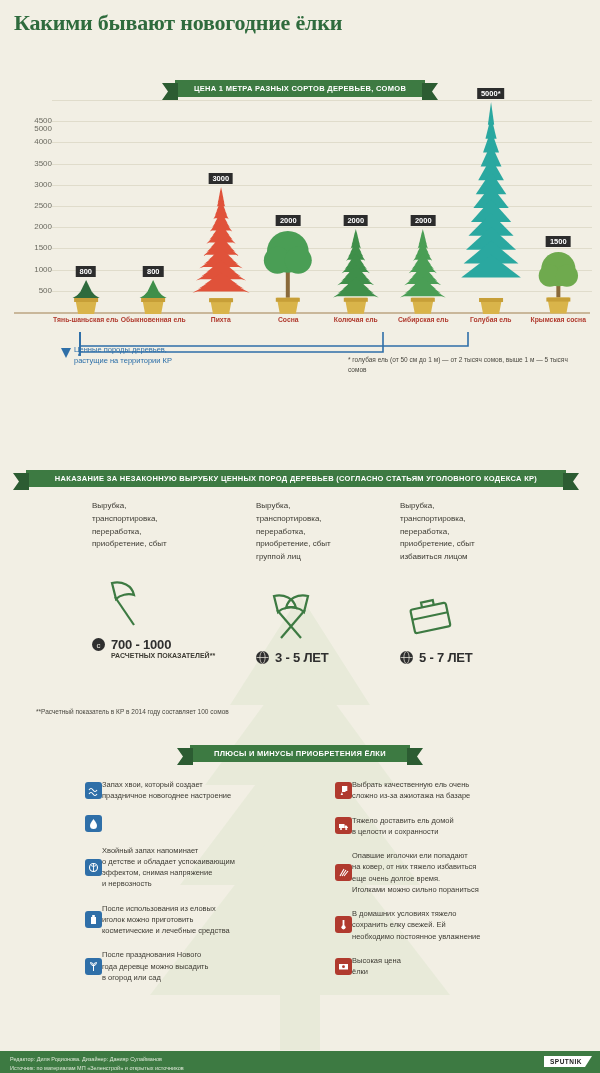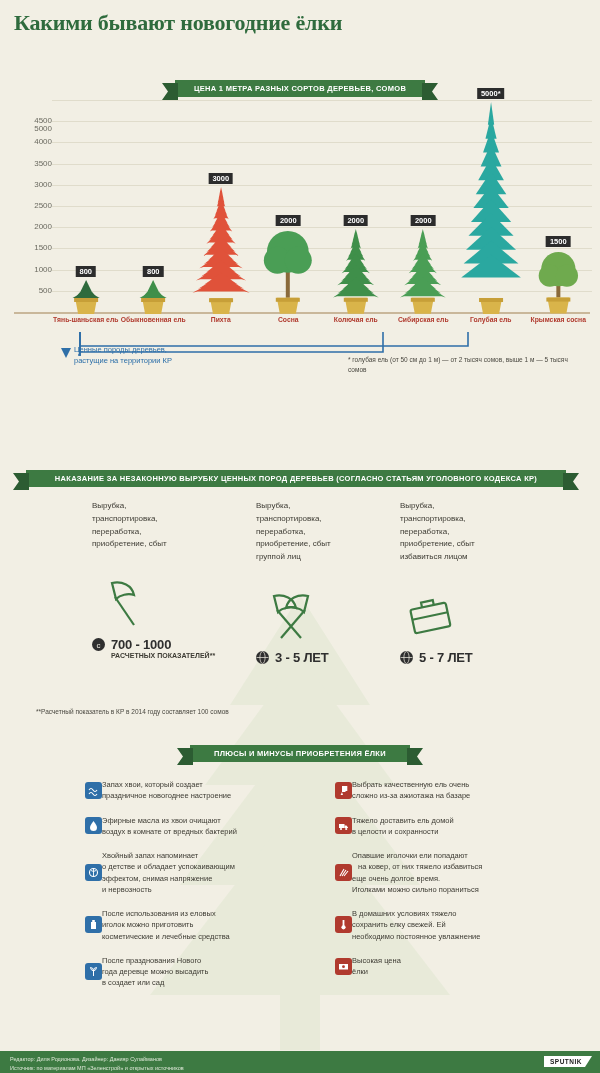--- a/index.html
+++ b/index.html
@@ -428,24 +428,20 @@
             <span style="display: block;">Запах хвои, который создает</span>
             <span style="display: block;">праздничное новогоднее настроение</span>
           </div>
         </div>
         <div class="pc-item">
           <div class="pc-badge blue">
             <svg width="13" height="13" viewBox="0 0 13 13">
               <path d="M6.5 2 C9 5.5 10 7 10 8.6 A3.5 3.5 0 0 1 3 8.6 C3 7 4 5.5 6.5 2Z" fill="#fff"></path>
             </svg>
           </div>
-          <div class="pc-text">
-            <span style="display: block;">Эфирные масла из хвои очищают</span>
-            <span style="display: block;">воздух в комнате от вредных бактерий</span>
-          </div>
         </div>
         <div class="pc-item">
           <div class="pc-badge blue">
             <svg width="13" height="13" viewBox="0 0 13 13">
               <circle cx="6.5" cy="6.5" r="4" fill="none" stroke="#fff" stroke-width="1.1"></circle>
               <path d="M6.5 2.5 v8 M4 4.5 q2.5 2 5 0" stroke="#fff" stroke-width=".9" fill="none"></path>
             </svg>
           </div>
           <div class="pc-text">
             <span style="display: block;">Хвойный запах напоминает</span>
@@ -469,21 +465,21 @@
         </div>
         <div class="pc-item">
           <div class="pc-badge blue">
             <svg width="13" height="13" viewBox="0 0 13 13">
               <path d="M6.5 11 V6 M6.5 6 q-3 -1 -3 -3.5 q3 0 3 3.5 M6.5 6 q3 -1 3 -3.5 q-3 0 -3 3.5" stroke="#fff" stroke-width="1" fill="none"></path>
             </svg>
           </div>
           <div class="pc-text">
             <span style="display: block;">После празднования Нового</span>
             <span style="display: block;">года деревце можно высадить</span>
-            <span style="display: block;">в создает или сад</span>
+            <span style="display: block;">в огород или сад</span>
           </div>
         </div>
       </div>
     <div class="pc-col" style="left:335px;" id="cons">
         <div class="pc-item">
           <div class="pc-badge red">
             <svg width="13" height="13" viewBox="0 0 13 13">
               <path d="M5 2 h3.5 v6 h-3.5 z M8.5 2 h1.8 v5 h-1.8 z M5 8 l-1.4 3 h2.4 z" fill="#fff"></path>
             </svg>
           </div>
@@ -507,21 +503,21 @@
           </div>
         </div>
         <div class="pc-item">
           <div class="pc-badge red">
             <svg width="13" height="13" viewBox="0 0 13 13">
               <path d="M3 10 L7 3 M5 10 L9 4 M7 10 L11 5" stroke="#fff" stroke-width="1.1" fill="none"></path>
             </svg>
           </div>
           <div class="pc-text">
             <span style="display: block;">Опавшие иголочки ели попадают</span>
-            <span style="display: block; margin-left: 6px;">на ковер, от них тяжело избавиться</span>
+            <span style="display: block;">на ковер, от них тяжело избавиться</span>
             <span style="display: block;">еще очень долгое время.</span>
             <span style="display: block;">Иголками можно сильно пораниться</span>
           </div>
         </div>
         <div class="pc-item">
           <div class="pc-badge red">
             <svg width="13" height="13" viewBox="0 0 13 13">
               <rect x="5.6" y="2" width="1.8" height="6" fill="#fff"></rect>
               <circle cx="6.5" cy="9.3" r="2.1" fill="#fff"></circle>
             </svg>

